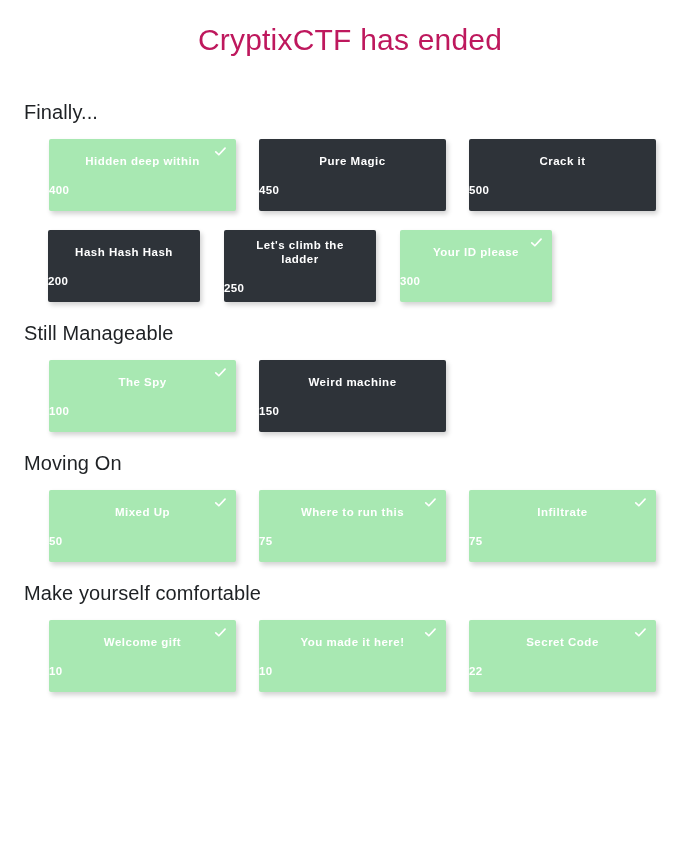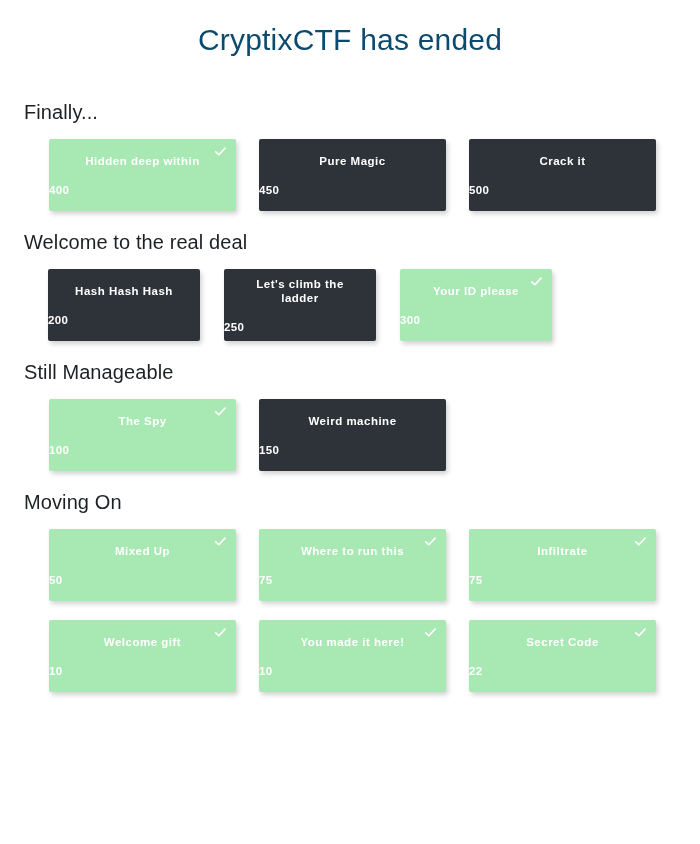--- a/index.html
+++ b/index.html
@@ -12,21 +12,21 @@
     height: 844px;
     font-family: "Liberation Sans", sans-serif;
     color: #1e2124;
     overflow: hidden;
     position: relative;
   }
   .page-title {
     text-align: center;
     font-size: 30px;
     font-weight: 400;
-    color: #0c4a6e;
+    color: #be185d;
     letter-spacing: 0.2px;
     margin: 0;
     padding: 22px 30px 0 30px;
     line-height: 1.2;
   }
   .board {
     padding: 0 0 0 0;
     margin-top: 42px;
   }
   .category {
@@ -132,21 +132,20 @@
           <div class="card-name">Pure Magic</div>
           <div class="card-points">450</div>
         </div>
         <div class="challenge-card unsolved">
           <div class="card-name">Crack it</div>
           <div class="card-points">500</div>
         </div>
       </div>
     </div>
     <div class="category" data-row="2">
-      <div class="category-title">Welcome to the real deal</div>
       <div class="challenge-row">
         <div class="challenge-card unsolved">
           <div class="card-name">Hash Hash Hash</div>
           <div class="card-points">200</div>
         </div>
         <div class="challenge-card unsolved">
           <div class="card-name">Let's climb the ladder</div>
           <div class="card-points">250</div>
         </div>
         <div class="challenge-card solved">
@@ -204,20 +203,21 @@
           <div class="card-points">75</div>
           <span class="solved-check">
             <svg viewBox="0 0 16 16" aria-hidden="true">
               <path d="M2.2 8.4 L6.0 12.0 L13.6 3.9" fill="none" stroke="#ffffff" stroke-width="2.1" stroke-linecap="round" stroke-linejoin="round"></path>
             </svg>
           </span>
         </div>
       </div>
     </div>
     <div class="category" data-row="5">
+      <div class="category-title">Make yourself comfortable</div>
       <div class="challenge-row">
         <div class="challenge-card solved">
           <div class="card-name">Welcome gift</div>
           <div class="card-points">10</div>
           <span class="solved-check">
             <svg viewBox="0 0 16 16" aria-hidden="true">
               <path d="M2.2 8.4 L6.0 12.0 L13.6 3.9" fill="none" stroke="#ffffff" stroke-width="2.1" stroke-linecap="round" stroke-linejoin="round"></path>
             </svg>
           </span>
         </div>

